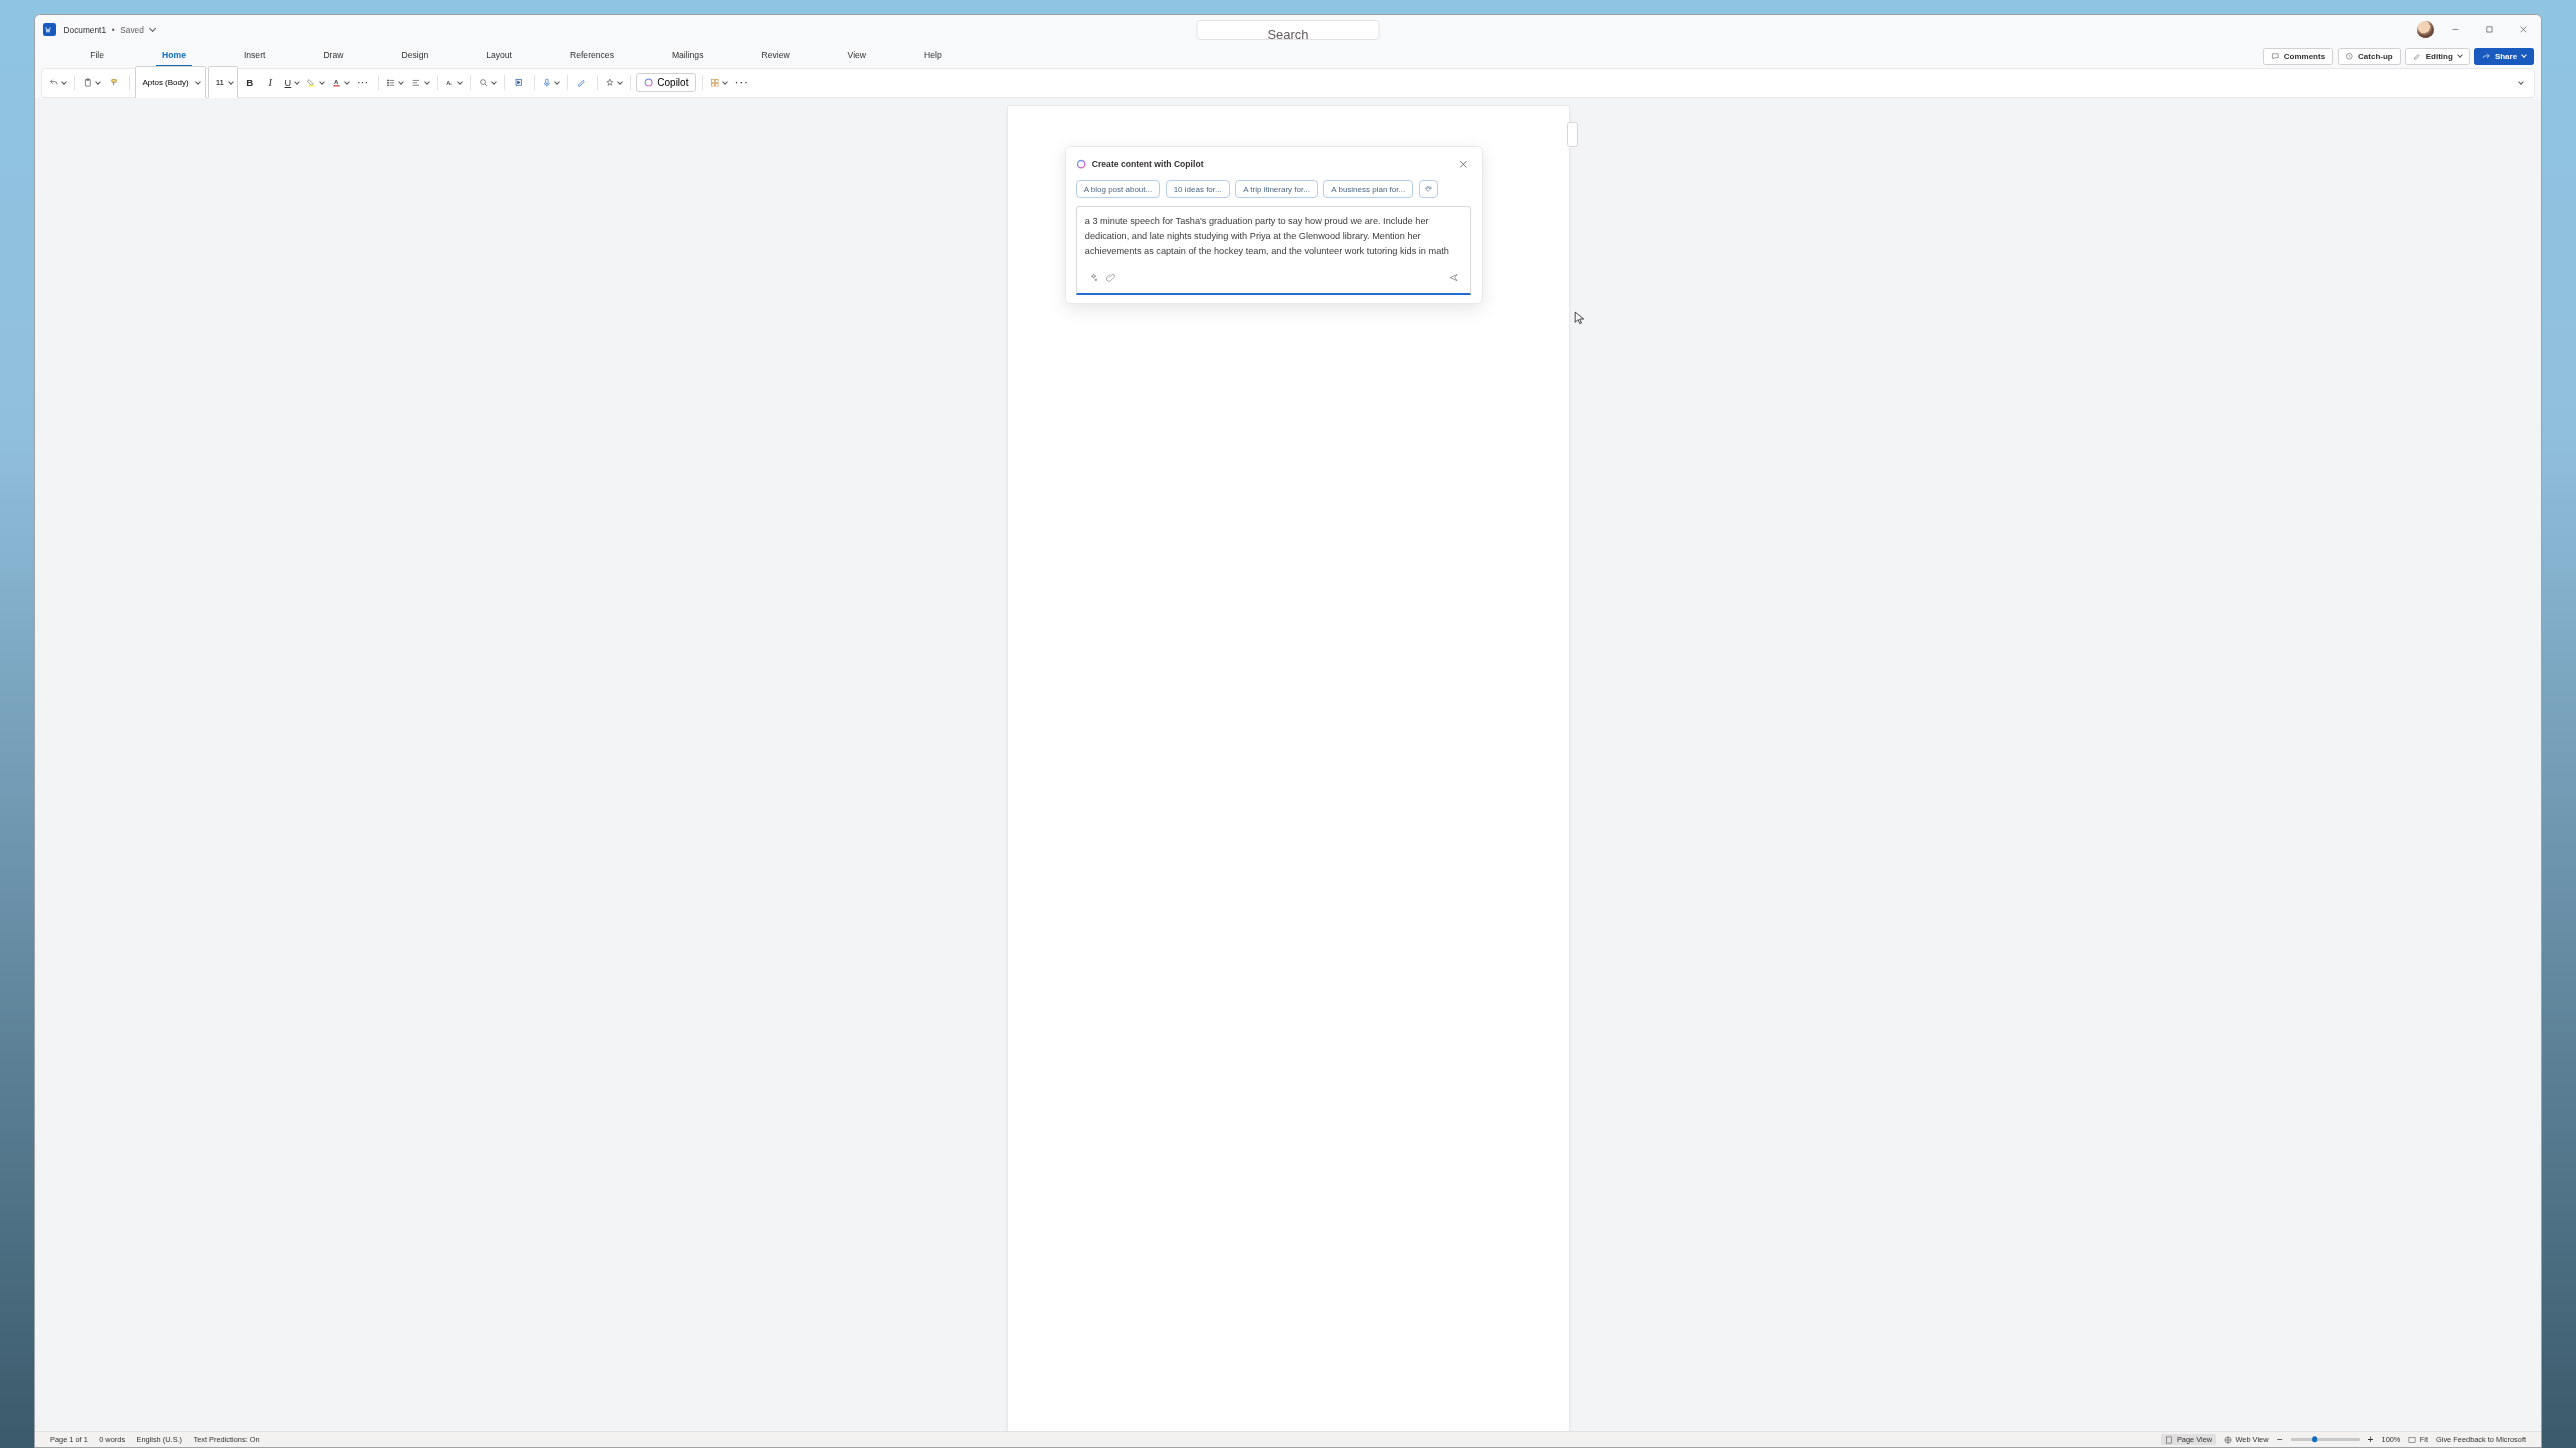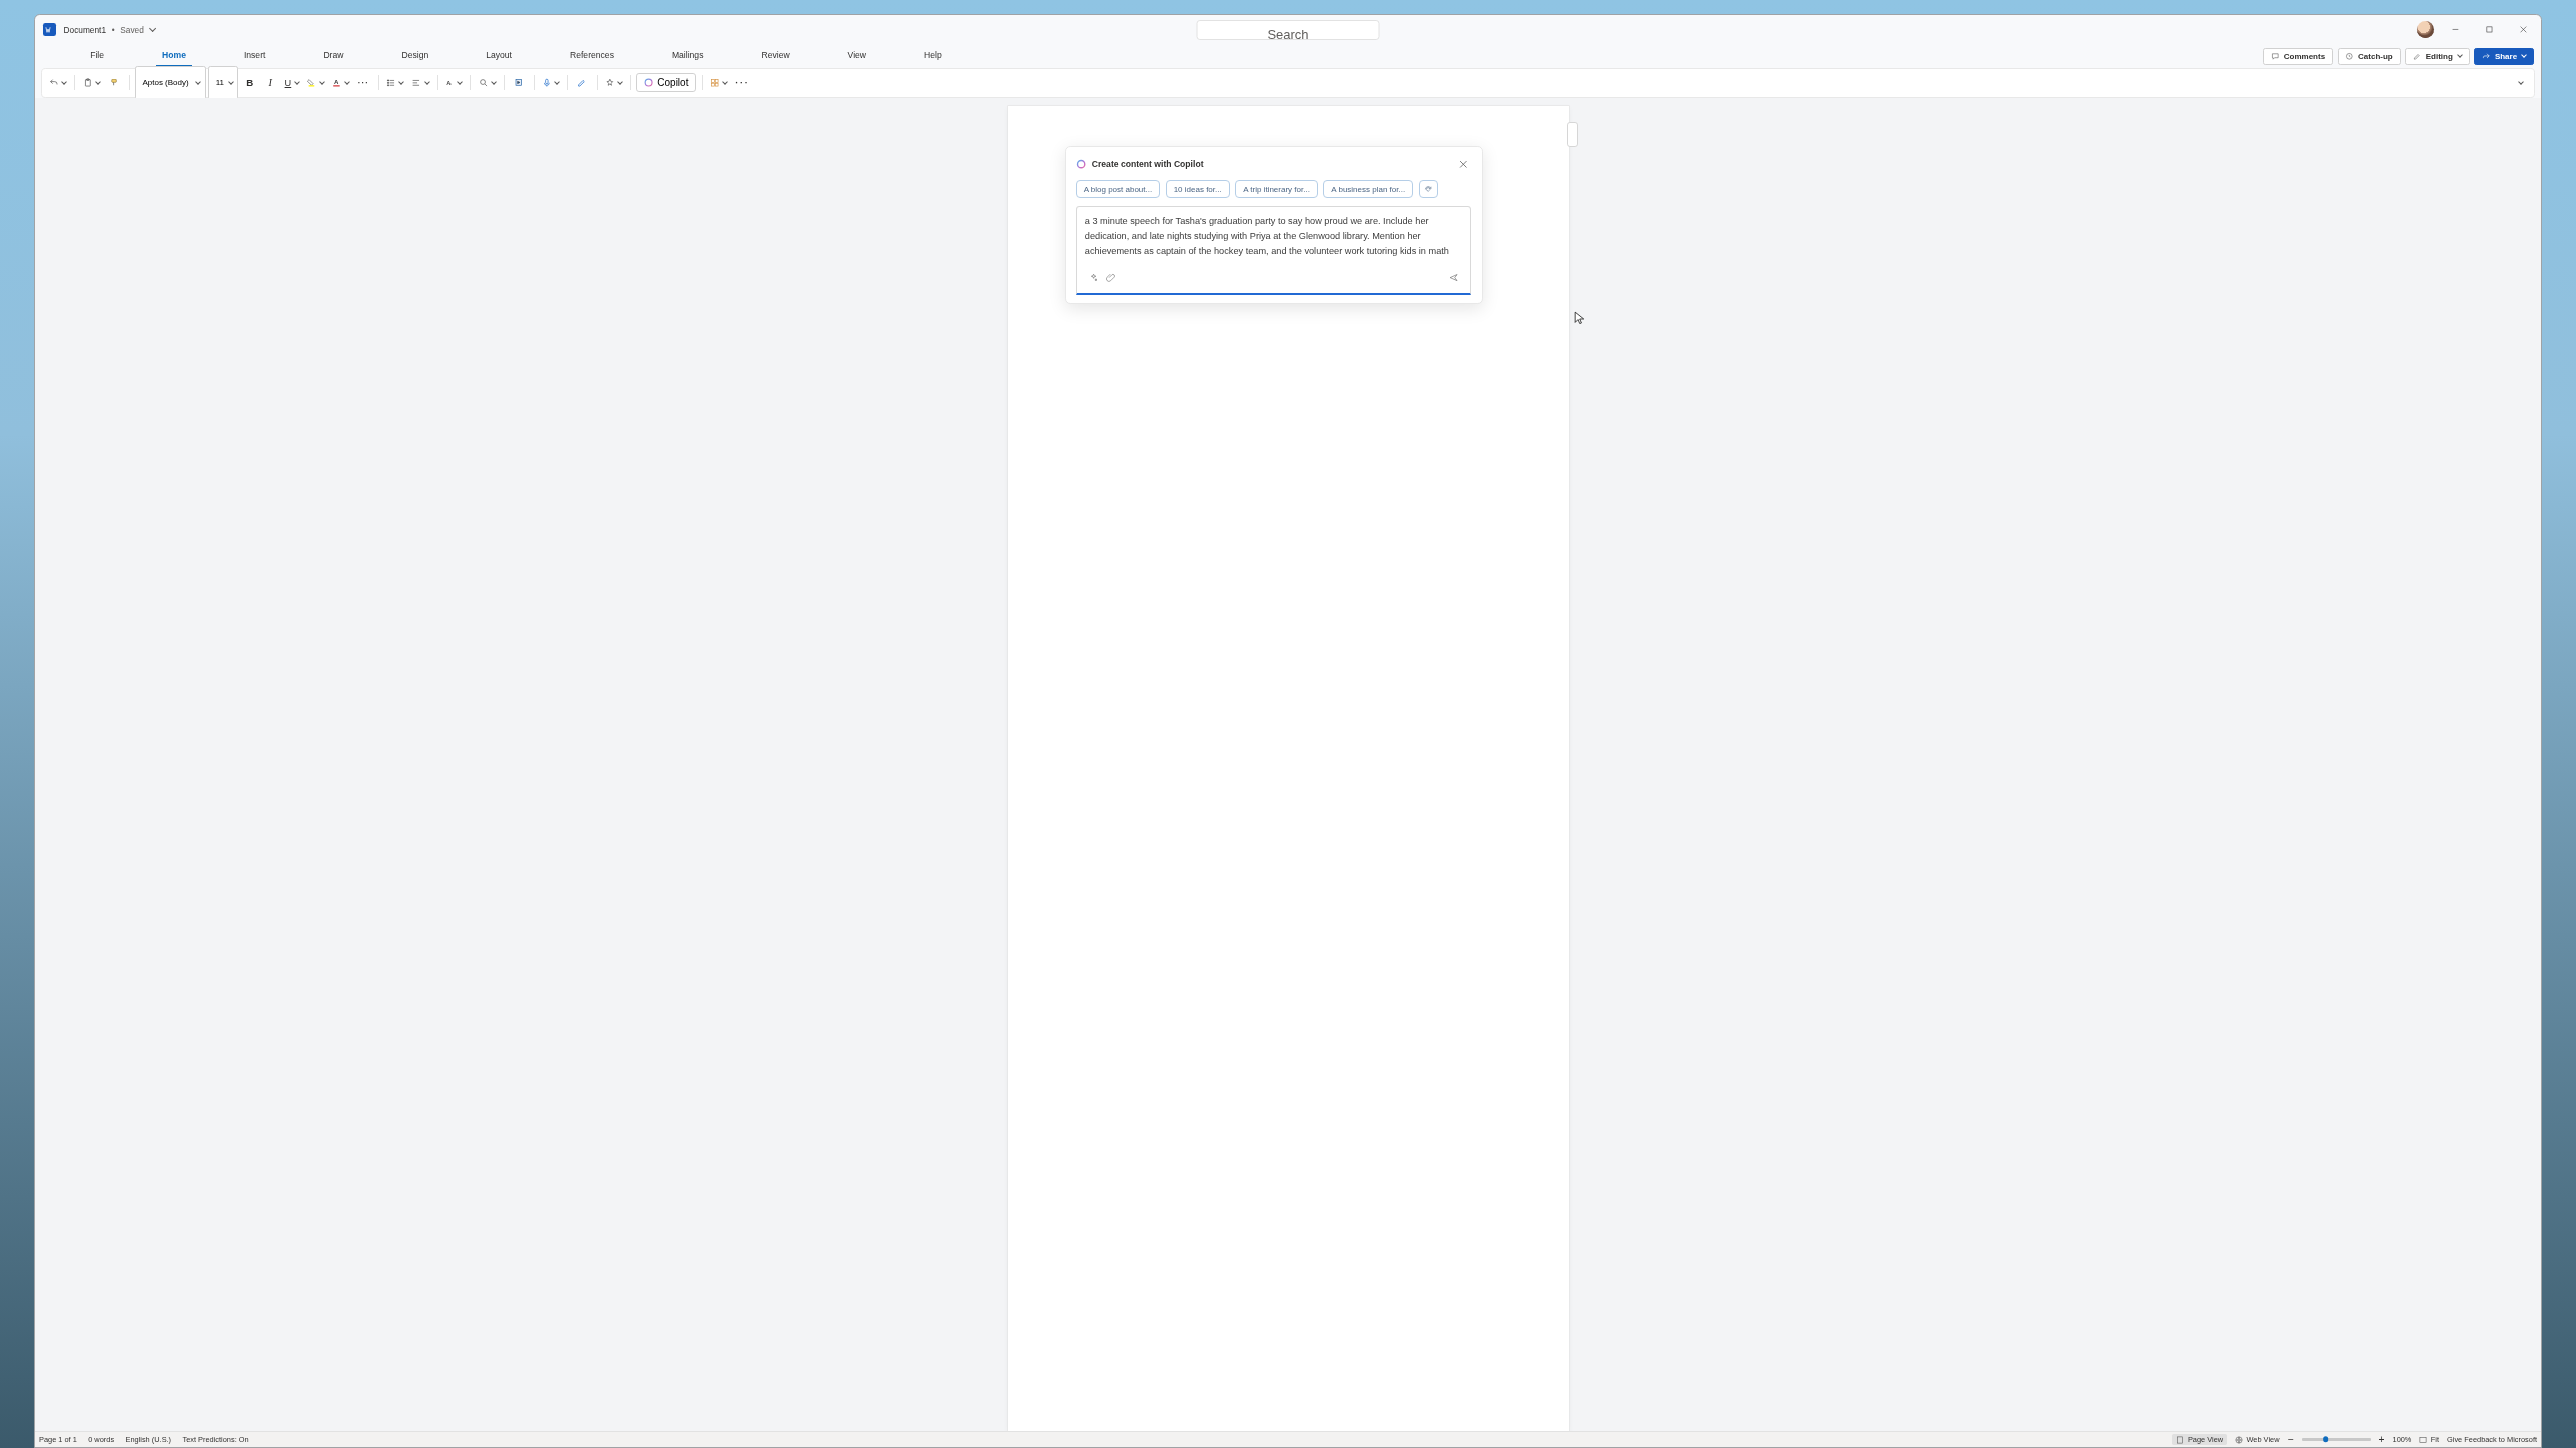--- a/index.html
+++ b/index.html
@@ -295,21 +295,21 @@
     font-size: 12.6px;
     color: #000;
   }
 
   
   .status-bar {
     height: 16px;
     background: var(--status-bg);
     border-top: 0.6px solid #e2e2e2;
     display: flex; align-items: center;
-    padding: 0 4px;
+    padding: 0 15px;
     font-size: 7.4px;
     color: var(--text);
     gap: 11.4px;
   }
   .status-right {
     margin-left: auto;
     display: flex; align-items: center; gap: 8px;
   }
   .zoom-slider {
     width: 69px; height: 2.3px;

